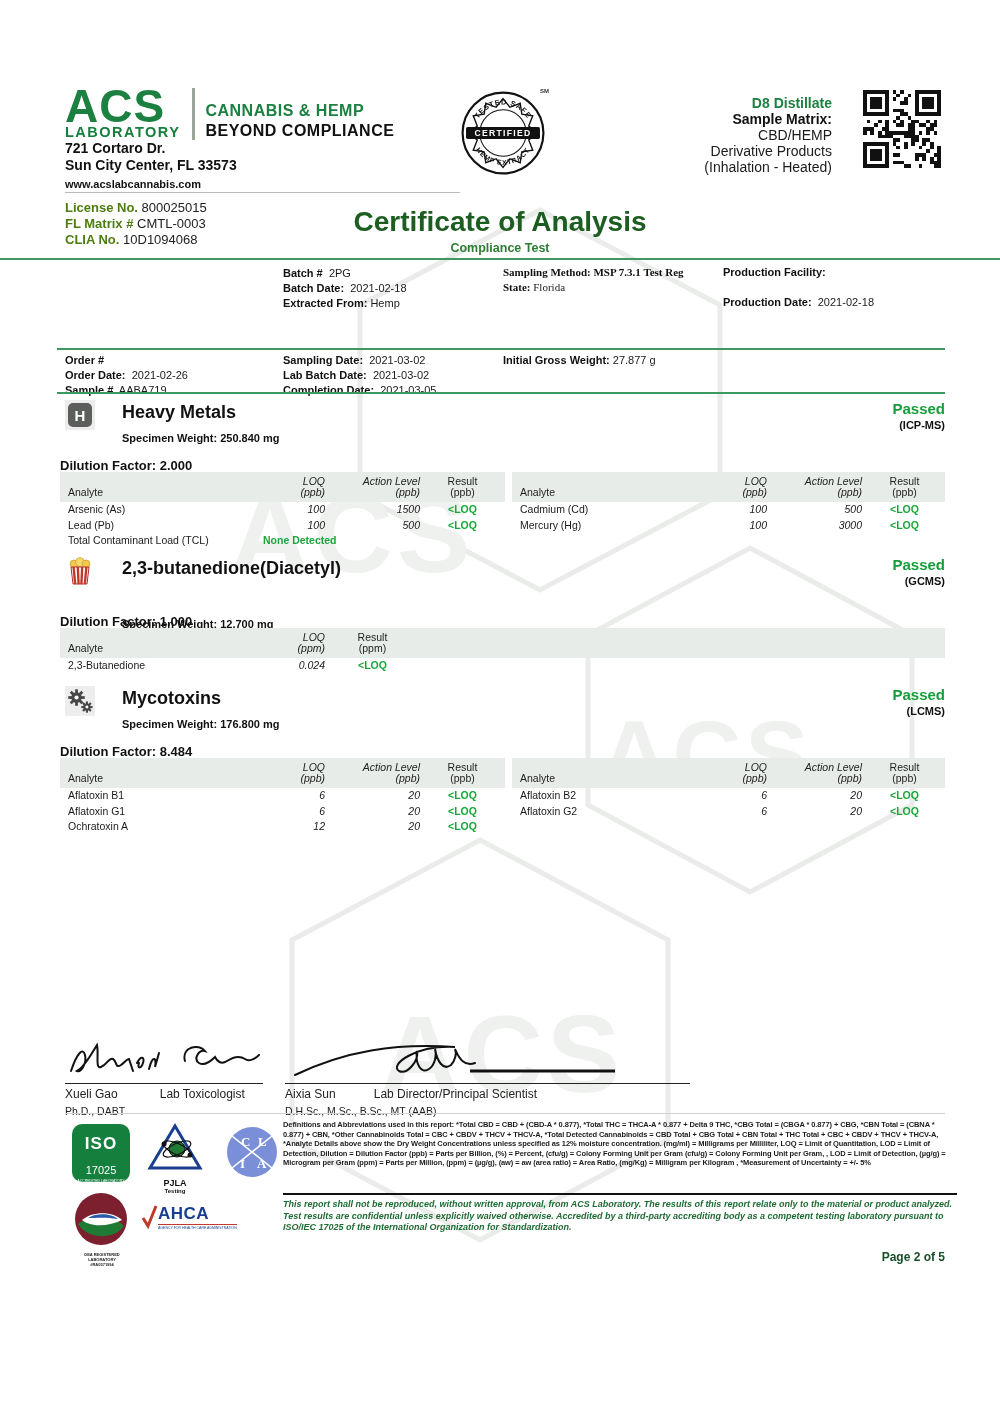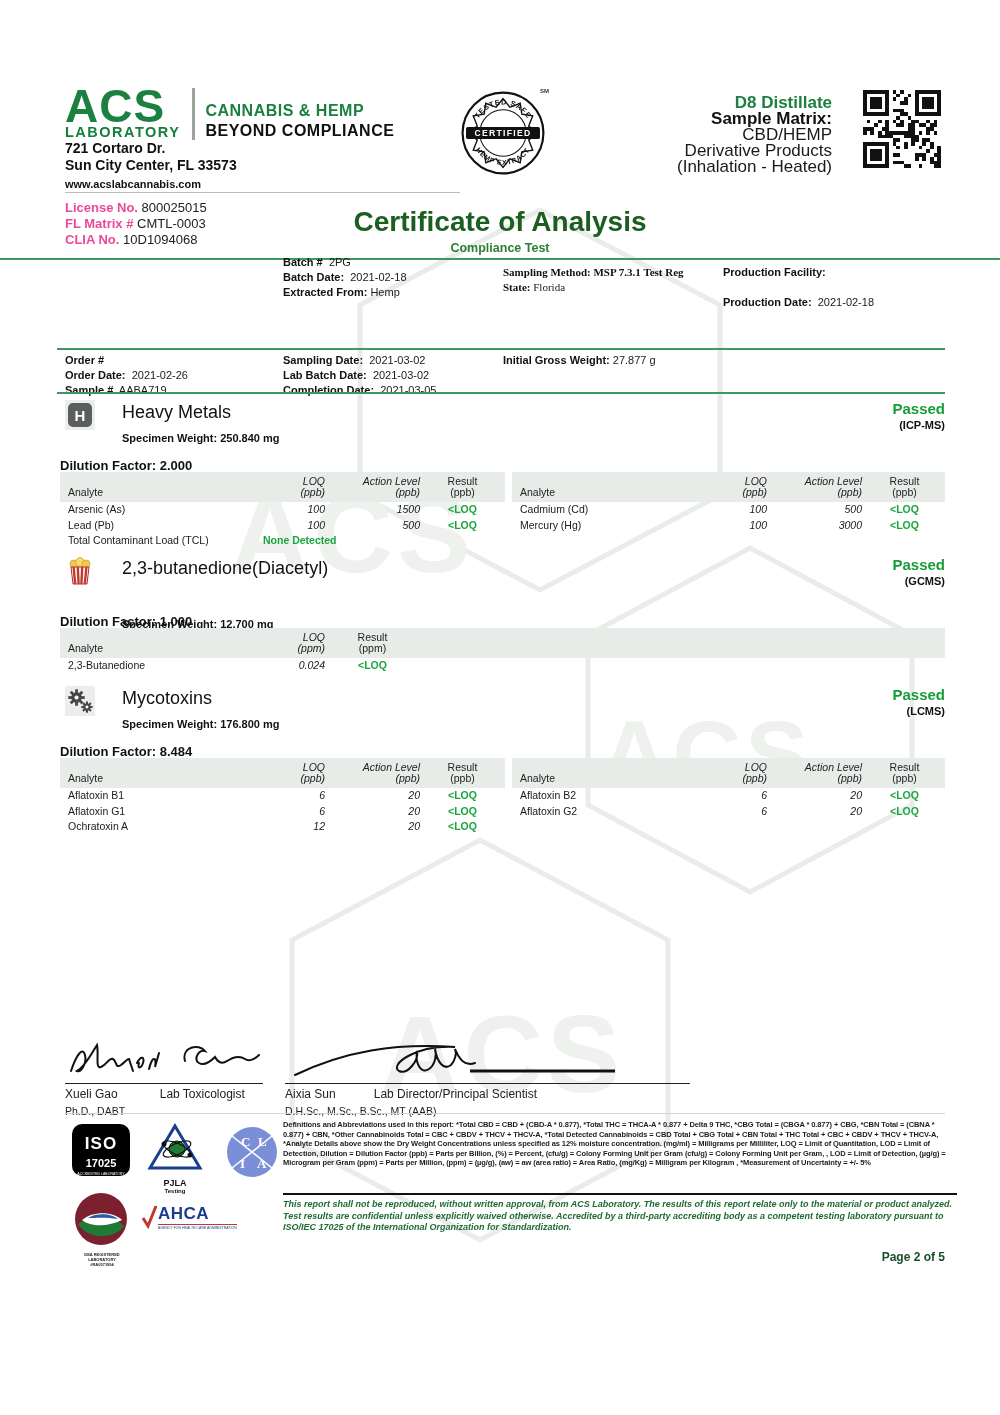--- a/index.html
+++ b/index.html
@@ -16,44 +16,44 @@
   .logo-row { display:flex; align-items:flex-end; }
   .logo-acs { font-size:46px; line-height:36px; font-weight:bold; color:#1b8040; letter-spacing:1px; }
   .logo-lab { font-size:14.5px; font-weight:bold; color:#15803d; letter-spacing:1.5px; margin-top:0; }
   .logo-sep { width:3px; background:#9aa59c; align-self:stretch; margin:0 10px 0 12px; }
   .logo-tag1 { font-size:16px; font-weight:bold; color:#1b8040; letter-spacing:0.5px; margin-bottom:2px; }
   .logo-tag2 { font-size:16px; font-weight:bold; color:#111; letter-spacing:0.5px; }
   .addr { position:absolute; left:65px; top:140px; font-size:14px; font-weight:bold; line-height:17px; color:#111;}
   .site { font-size:11px; font-weight:bold; margin-top:2px; }
   .hr-gray { position:absolute; left:65px; width:395px; border-top:1px solid #b9bdb9; }
   .license { position:absolute; left:65px; top:200px; font-size:13px; line-height:16px; color:#222; }
-  .license b { color:#ec4899; }
+  .license b { color:#4d7c0f; }
 
   .seal-wrap { position:absolute; left:460px; top:90px; width:86px; height:86px; }
   .sm-mark { position:absolute; left:540px; top:88px; font-size:6px; font-weight:bold; color:#333; }
 
-  .matrix-block { position:absolute; right:168px; top:95px; width:230px; text-align:right; font-size:17px; line-height:16px; }
+  .matrix-block { position:absolute; right:168px; top:95px; width:230px; text-align:right; font-size:14px; line-height:16px; }
   .matrix-product { color:#1b8040; font-weight:bold; }
   .matrix-label { font-weight:bold; color:#111; }
   .qr { position:absolute; left:863px; top:90px; width:78px; height:78px; }
 
   .coa-title { position:absolute; left:0; top:206px; width:1000px; text-align:center; font-size:28px; font-weight:bold; color:#1b5e20; }
   .coa-sub { position:absolute; left:0; top:241px; width:1000px; text-align:center; font-size:12.5px; font-weight:bold; color:#2e7d32; }
 
   .rule-green { position:absolute; border-top:2px solid #3d9960; }
 
   
   .info { position:absolute; font-size:11px; line-height:15px; }
   .info .lbl { font-weight:bold; color:#111; }
 
   
   .section { position:absolute; left:60px; width:885px; }
   .sec-iconbox { position:absolute; left:5px; top:0; width:30px; height:30px; background:#ededed; display:flex; align-items:center; justify-content:center; }
   .h-badge { width:24px; height:24px; background:#5b5f5b; border-radius:5px; color:#fff; font-weight:bold; font-size:15px; display:flex; align-items:center; justify-content:center; }
-  .sec-title { position:absolute; left:62px; top:2px; font-size:18px; font-weight:normal; color:#111; }
+  .sec-title { position:absolute; left:62px; top:2px; font-size:18px; font-weight:bold; color:#111; }
   .sec-pass { position:absolute; right:0; top:0; text-align:right; }
   .pass-txt { font-size:15px; font-weight:bold; color:#169c3a; }
   .pass-method { font-size:11px; font-weight:bold; color:#111; margin-top:2px; }
   .spec-w { position:absolute; left:62px; font-size:11px; font-weight:bold; color:#111; }
   .dil { position:absolute; left:0; font-size:13px; font-weight:bold; color:#111; }
 
   .tbl { position:absolute; font-size:10.5px; }
   .cols-a { display:grid; grid-template-columns:185px 80px 95px 85px; }
   .cols-b { display:grid; grid-template-columns:175px 80px 95px 85px; }
   .cols-c { display:grid; grid-template-columns:185px 80px 95px 525px; }
@@ -77,23 +77,23 @@
 
   
   .hr-lightgray { position:absolute; left:65px; width:880px; border-top:1px solid #cfd4cf; }
   .defs-text { position:absolute; left:283px; top:1120px; width:674px; font-size:7.5px; font-weight:bold; line-height:9.6px; letter-spacing:-0.1px; color:#1c1c1c; }
   .defs-rule { position:absolute; left:283px; top:1193px; width:674px; border-top:2px solid #111; }
   .disclaimer { position:absolute; left:283px; top:1199px; width:674px; font-size:9px; font-weight:bold; font-style:italic; line-height:11.5px; color:#1e6b33; }
   .page-num { position:absolute; right:55px; top:1250px; font-size:12px; font-weight:bold; color:#174f28; }
 
   .logos { position:absolute; left:68px; top:1120px; width:210px; }
   .logo-badge { position:absolute; }
-  .iso-box { width:58px; height:52px; background:#000000; border-radius:10px; color:#fff; text-align:center; padding-top:10px; }
+  .iso-box { width:58px; height:58px; background:#15803d; border-radius:10px; color:#fff; text-align:center; padding-top:10px; }
   .iso-txt { font-size:17px; font-weight:bold; letter-spacing:1px; }
-  .iso-num { font-size:11px; font-weight:bold; margin-top:3px; }
+  .iso-num { font-size:11px; font-weight:normal; margin-top:10px; }
   .iso-sub { font-size:3.5px; margin-top:3px; }
   .pjla-txt { font-size:9px; font-weight:bold; color:#111; text-align:center; }
   .pjla-sub { font-size:6px; font-weight:bold; color:#111; text-align:center; }
   .dea-sub { font-size:4px; font-weight:bold; color:#222; text-align:center; margin-top:2px; line-height:5px; }
   .ahca { color:#1a3e8f; }
   .ahca-txt { font-size:17px; font-weight:bold; letter-spacing:0.5px; }
   .ahca-sub { font-size:3.5px; margin-top:1px; }
 </style>
 </head>
 <body>
@@ -288,21 +288,21 @@
           </g>
       </g>
     </svg>
   </div>
 
   <div class="coa-title">Certificate of Analysis</div>
   <div class="coa-sub">Compliance Test</div>
 
   <div class="rule-green" style="left:0;top:258px;width:1000px;"></div>
 
-  <div class="info" style="left:283px;top:255px;">
+  <div class="info" style="left:283px;top:266px;">
     <div><span class="lbl">Batch #</span>&nbsp; <span>2PG</span></div>
     <div><span class="lbl">Batch Date:</span>&nbsp; <span>2021-02-18</span></div>
     <div><span class="lbl">Extracted From:</span> <span>Hemp</span></div>
   </div>
   <div class="info" style="left:503px;top:265px;font-family:Liberation Serif, serif;">
     <div><span class="lbl">Sampling Method:</span> <span class="lbl">MSP 7.3.1  Test Reg</span></div>
     <div><span class="lbl">State:</span> <span>Florida</span></div>
   </div>
   <div class="info" style="left:723px;top:265px;">
     <div><span class="lbl">Production Facility:</span></div>

